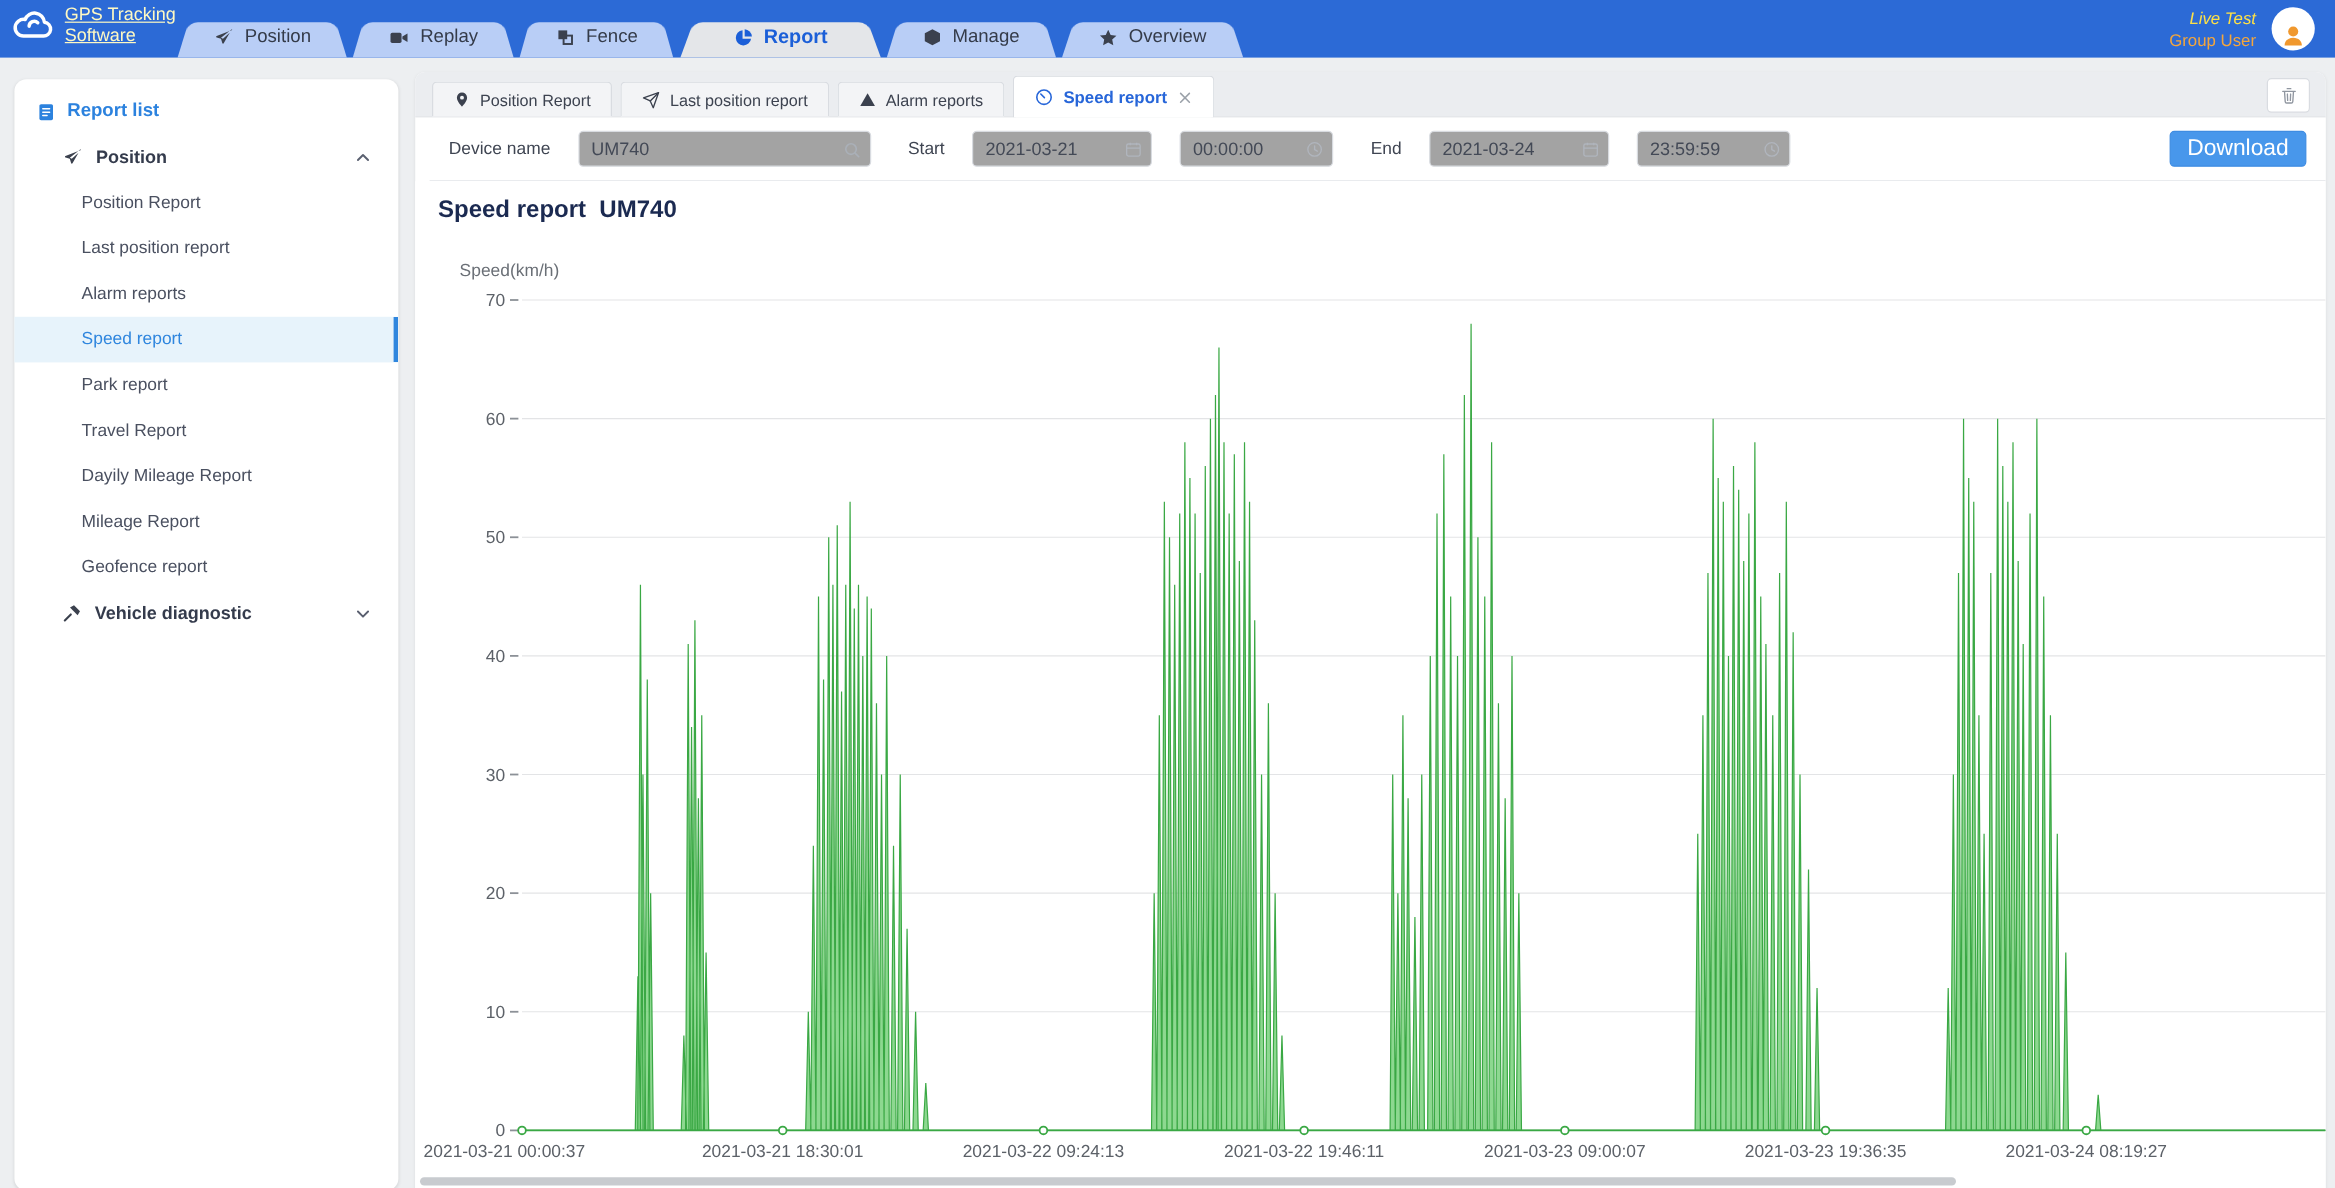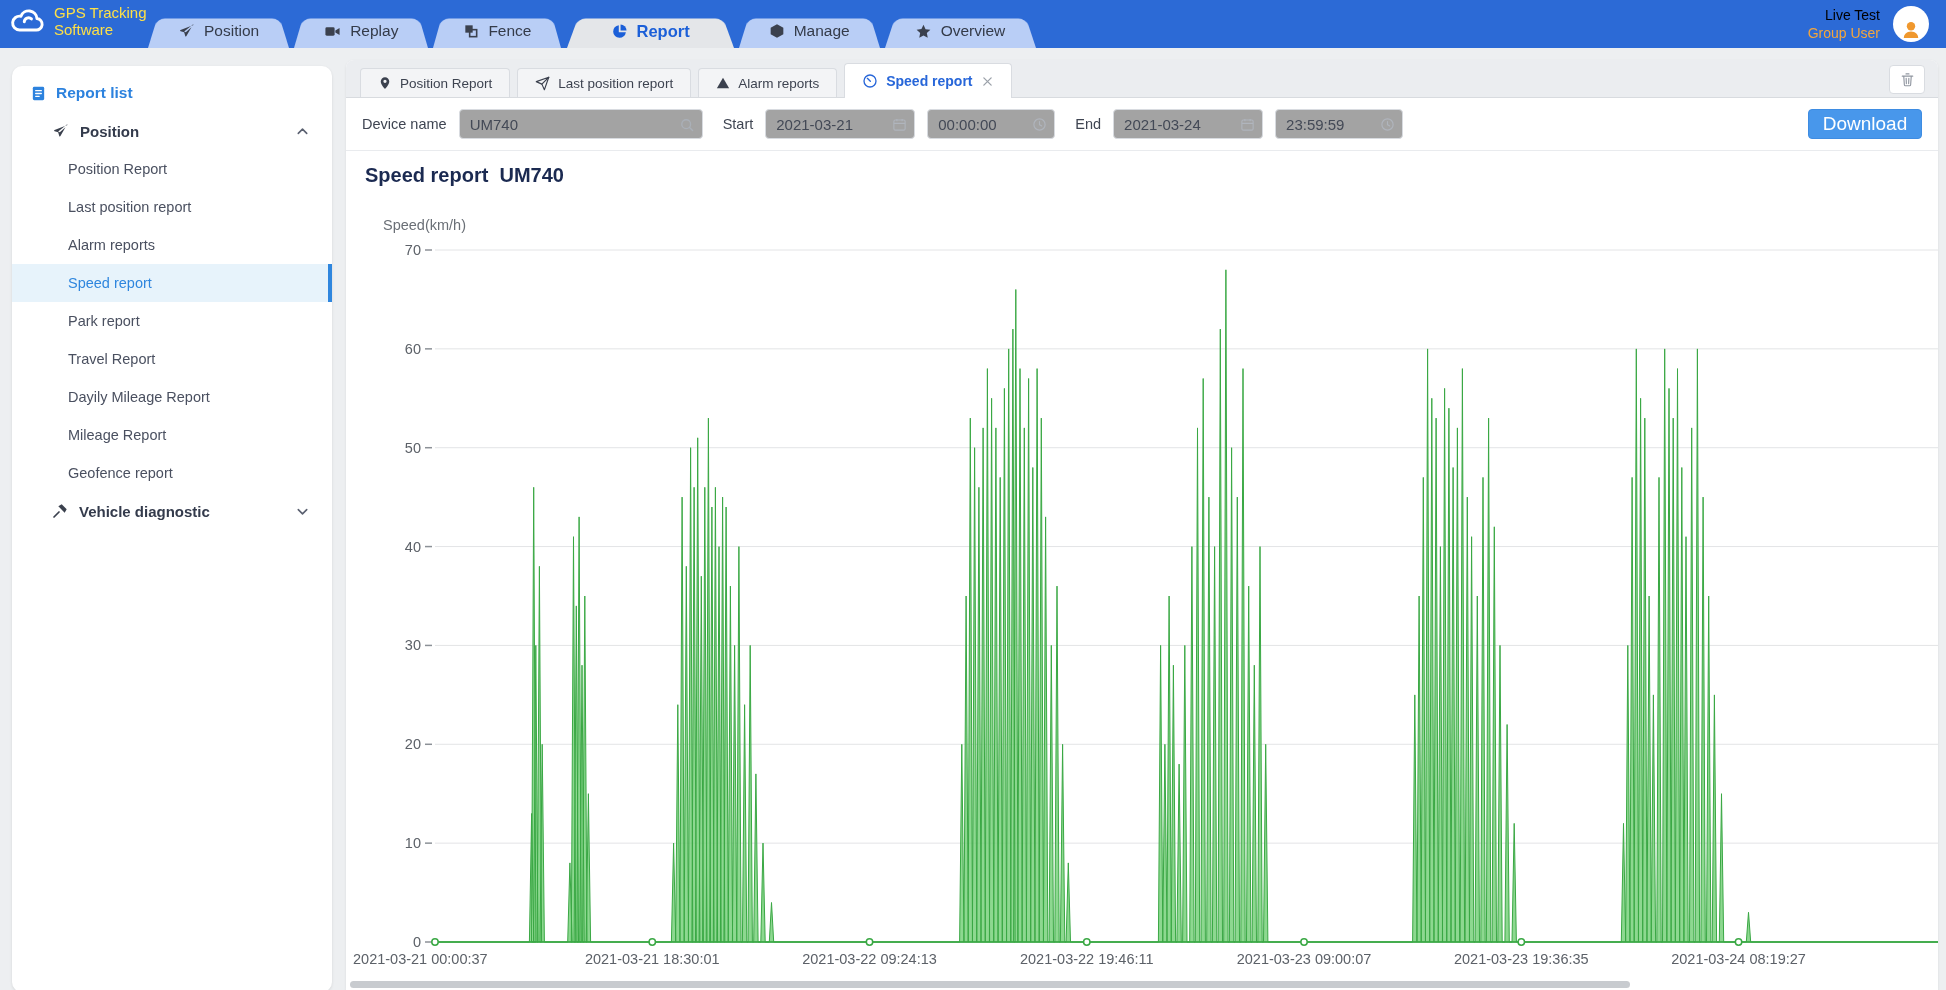--- a/index.html
+++ b/index.html
@@ -4,32 +4,32 @@
 <style>
   html,body{margin:0;padding:0;}
   body{
     width:1946px;height:990px;position:relative;overflow:hidden;
     background:#edeff1;
     font-family:"Liberation Sans","DejaVu Sans",sans-serif;
     -webkit-font-smoothing:antialiased;
   }
   
   .app-header{position:absolute;left:0;top:0;width:1946px;height:48px;background:#2c6ad6;z-index:10;}
-  .logo{position:absolute;left:10px;top:4px;display:flex;align-items:center;gap:8px;color:#fde047;}
+  .logo{position:absolute;left:10px;top:4px;display:flex;align-items:center;gap:8px;color:#fef9c3;text-decoration:underline;}
   .logo-text{font-size:15px;line-height:17px;font-weight:500;}
   .nav-tabs{position:absolute;left:148px;bottom:0;display:flex;align-items:flex-end;gap:5px;}
   .nav-tab{position:relative;height:34px;padding:0 30px;display:flex;align-items:center;gap:9px;
     font-size:15.5px;color:#343b49;cursor:pointer;}
   .nav-tab .tab-bg{content:"";position:absolute;left:0;right:0;top:0;bottom:0;background:#b9cef6;
     border-radius:9px 9px 0 0;transform:perspective(16px) rotateX(4deg);transform-origin:50% 100%;z-index:0;}
   .nav-tab>*{position:relative;z-index:1;}
   .nav-tab.active{font-weight:bold;color:#1b5fd8;font-size:16.5px;padding:0 44px;}
   .nav-tab.active .tab-bg{background:#e4e6e9;}
   .user-block{position:absolute;right:66px;top:6px;text-align:right;line-height:18px;}
-  .user-name{color:#000000;font-size:14px;}
+  .user-name{color:#fde047;font-size:14px;font-style:italic;}
   .user-role{color:#f4a63c;font-size:14px;}
   .avatar{position:absolute;right:17px;top:6px;width:36px;height:36px;border-radius:50%;background:#fff;
     display:flex;align-items:flex-end;justify-content:center;overflow:hidden;}
   
   .sidebar{position:absolute;left:12px;top:66px;width:320px;height:926px;background:#fff;
     border-radius:10px;box-shadow:0 1px 3px rgba(0,0,0,.10);padding-top:8px;box-sizing:border-box;}
   .sb-title{height:38px;display:flex;align-items:center;gap:9px;padding-left:18px;
     color:#2c82de;font-size:15.5px;font-weight:bold;}
   .sb-section{position:relative;height:38px;display:flex;align-items:center;gap:11px;padding-left:40px;
     font-size:15px;font-weight:bold;color:#343b4c;cursor:pointer;}
@@ -40,22 +40,22 @@
   .main-card{position:absolute;left:346px;top:60px;width:1592px;height:930px;background:#fff;
     border-radius:8px 8px 0 0;box-shadow:0 1px 3px rgba(0,0,0,.08);}
   .doc-tabbar{position:relative;height:37px;background:#ebedf0;border-radius:8px 8px 0 0;
     border-bottom:1px solid #d8dbdf;display:flex;align-items:flex-end;padding-left:14px;gap:7px;box-sizing:content-box;}
   .doc-tab{display:flex;align-items:center;gap:8px;height:28px;padding:0 17px;background:#f3f4f6;
     border:1px solid #d9dce1;border-bottom:none;border-radius:4px 4px 0 0;font-size:13.5px;color:#3d4350;cursor:pointer;}
   .doc-tab.active{background:#fff;height:34px;margin-bottom:-1px;z-index:2;color:#2766d9;font-weight:bold;font-size:14px;}
   .trash-btn{position:absolute;right:13px;top:5px;width:34px;height:27px;background:#fff;border:1px solid #d9dce1;
     border-radius:4px;display:flex;align-items:center;justify-content:center;cursor:pointer;}
   
-  .filter-row{height:52px;display:flex;align-items:center;padding:0 16px;gap:12px;
-    border-bottom:1px solid #e9ebee;background:#fff;}
+  .filter-row{height:52px;display:flex;align-items:center;padding:0 16px;gap:23px;
+    border-bottom:1px solid #e9ebee;background:#fff;margin-left:12px;}
   .f-label{font-size:14.5px;color:#3f4552;white-space:nowrap;}
   .inp-wrap{position:relative;display:flex;align-items:center;}
   .inp-wrap input{height:30px;border:1px solid #d8dbe0;border-radius:4px;padding:0 30px 0 10px;
     font-size:15px;color:#434956;font-family:inherit;outline:none;box-sizing:border-box;background:#a3a3a3;}
   .inp-wrap .inp-ic{position:absolute;right:8px;top:8px;pointer-events:none;display:flex;}
   .inp-device input{width:244px;}
   .inp-date input{width:150px;}
   .inp-time input{width:128px;}
   .gap-lg{margin-left:8px;}
   .download-btn{margin-left:auto;width:112px;height:28px;background:#4897eb;border:1px solid #3e8ce2;border-radius:4px;

